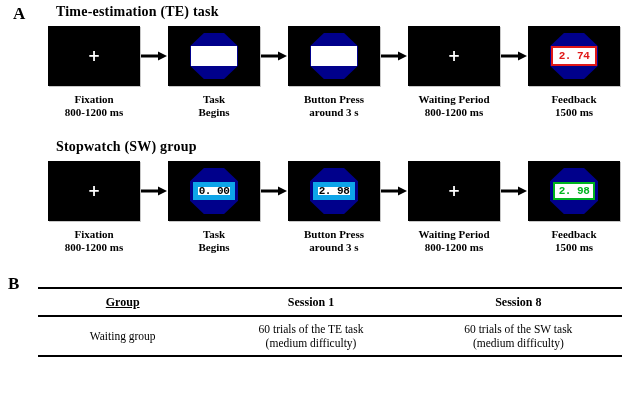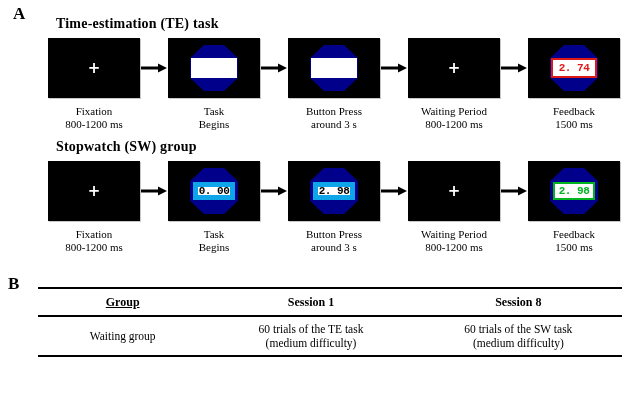--- a/index.html
+++ b/index.html
@@ -13,21 +13,21 @@
   }
   .panel-label {
     position:absolute;
     font-weight:bold;
     font-size:17px;
     font-family:"Liberation Serif", serif;
   }
   #label-a { left:13px; top:4px; }
   #label-b { left:8px; top:274px; }
 
-  .te-section { position:absolute; top:16px; left:0; }
+  .te-section { position:absolute; top:4px; left:0; }
   .sw-section { position:absolute; top:139px; left:0; }
 
   .task-title {
     margin:0 0 6px 56px;
     font-weight:bold;
     font-size:14px;
     letter-spacing:0.2px;
   }
   .screen-row {
     display:flex;
@@ -69,21 +69,21 @@
   .stim-box.green { border:2px solid var(--feedback_green, #00b41e); color:var(--feedback_green, #00b41e); width:42px; height:18px; }
   .stim-box.black { border:5px solid #0ea5e9; color:#000; width:42px; height:18px; }
 
   .arrow-cell {
     width:28px; height:60px;
     display:flex; align-items:center; justify-content:center;
   }
   .caption {
     margin-top:7px;
     text-align:center;
-    font-weight:normal;
+    font-weight:bold;
     font-size:11px;
     line-height:13px;
     white-space:nowrap;
   }
 
   .panel-b { position:absolute; top:274px; left:0; width:638px; }
   .sessions-table {
     margin:13px 0 0 38px;
     width:584px;
     border-collapse:collapse;

